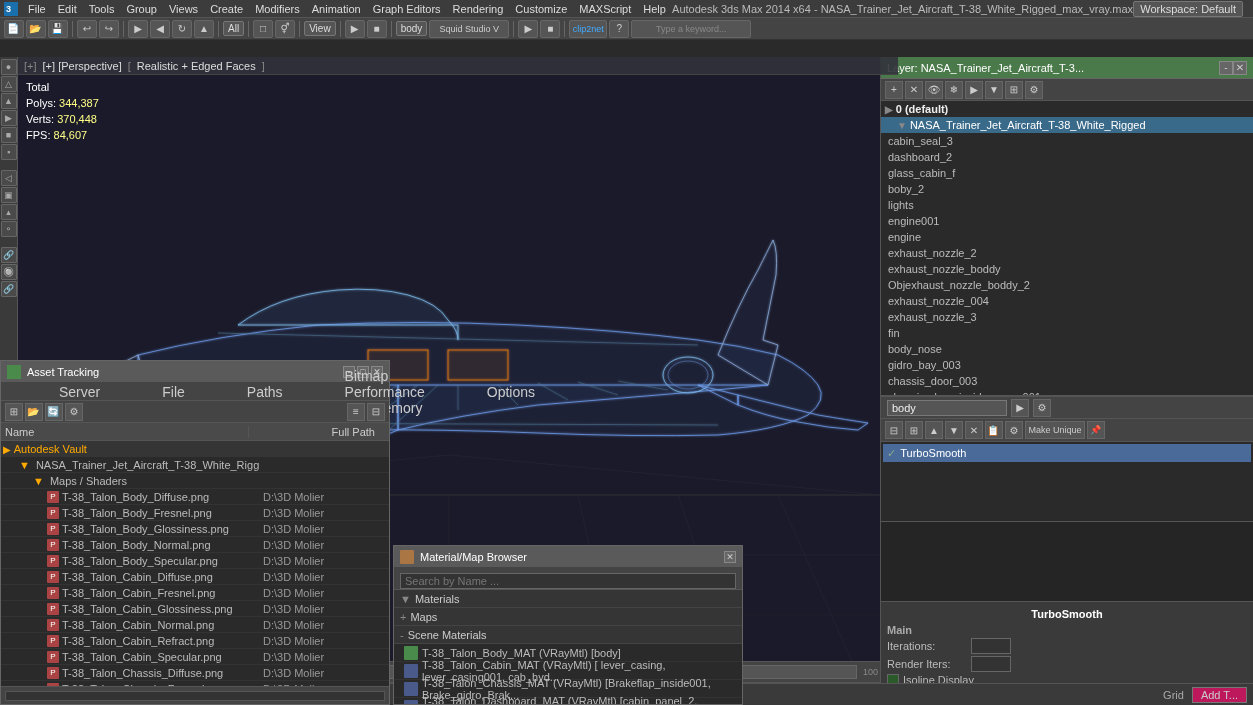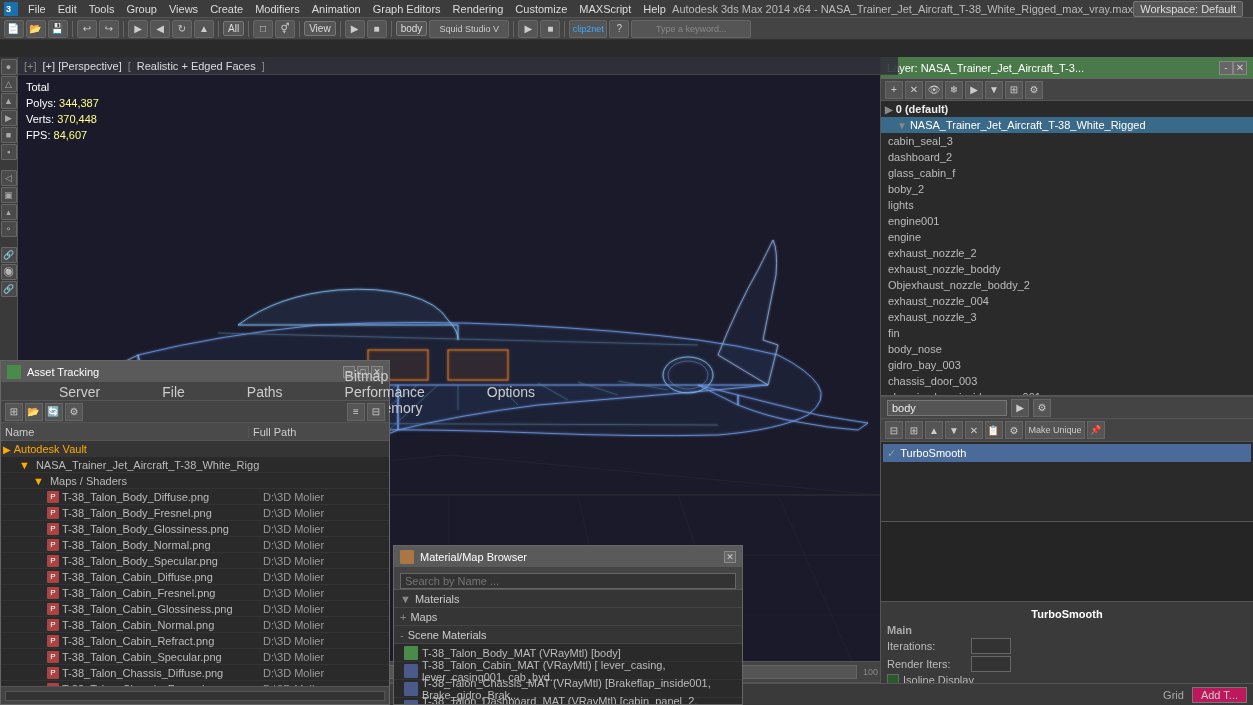--- a/index.html
+++ b/index.html
@@ -404,20 +404,21 @@
       padding: 0 4px;
       font-size: 11px;
       color: #ccc;
       border-right: 1px solid #555;
     }
     .at-col-path {
       width: 130px;
       padding: 0 4px;
       font-size: 11px;
       color: #ccc;
+      text-align: right;
     }
     #at-file-list {
       flex: 1;
       overflow-y: auto;
       background: #2a2a2a;
     }
     .at-file-row {
       height: 16px;
       display: flex;
       align-items: center;

